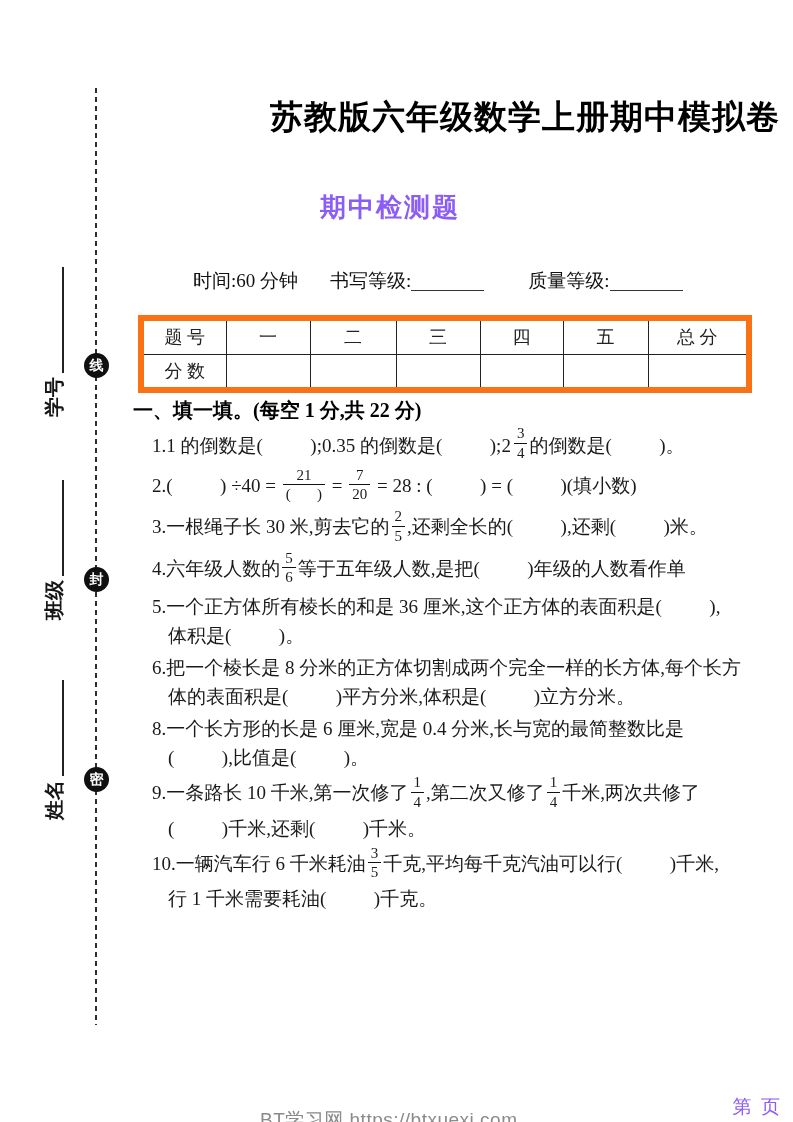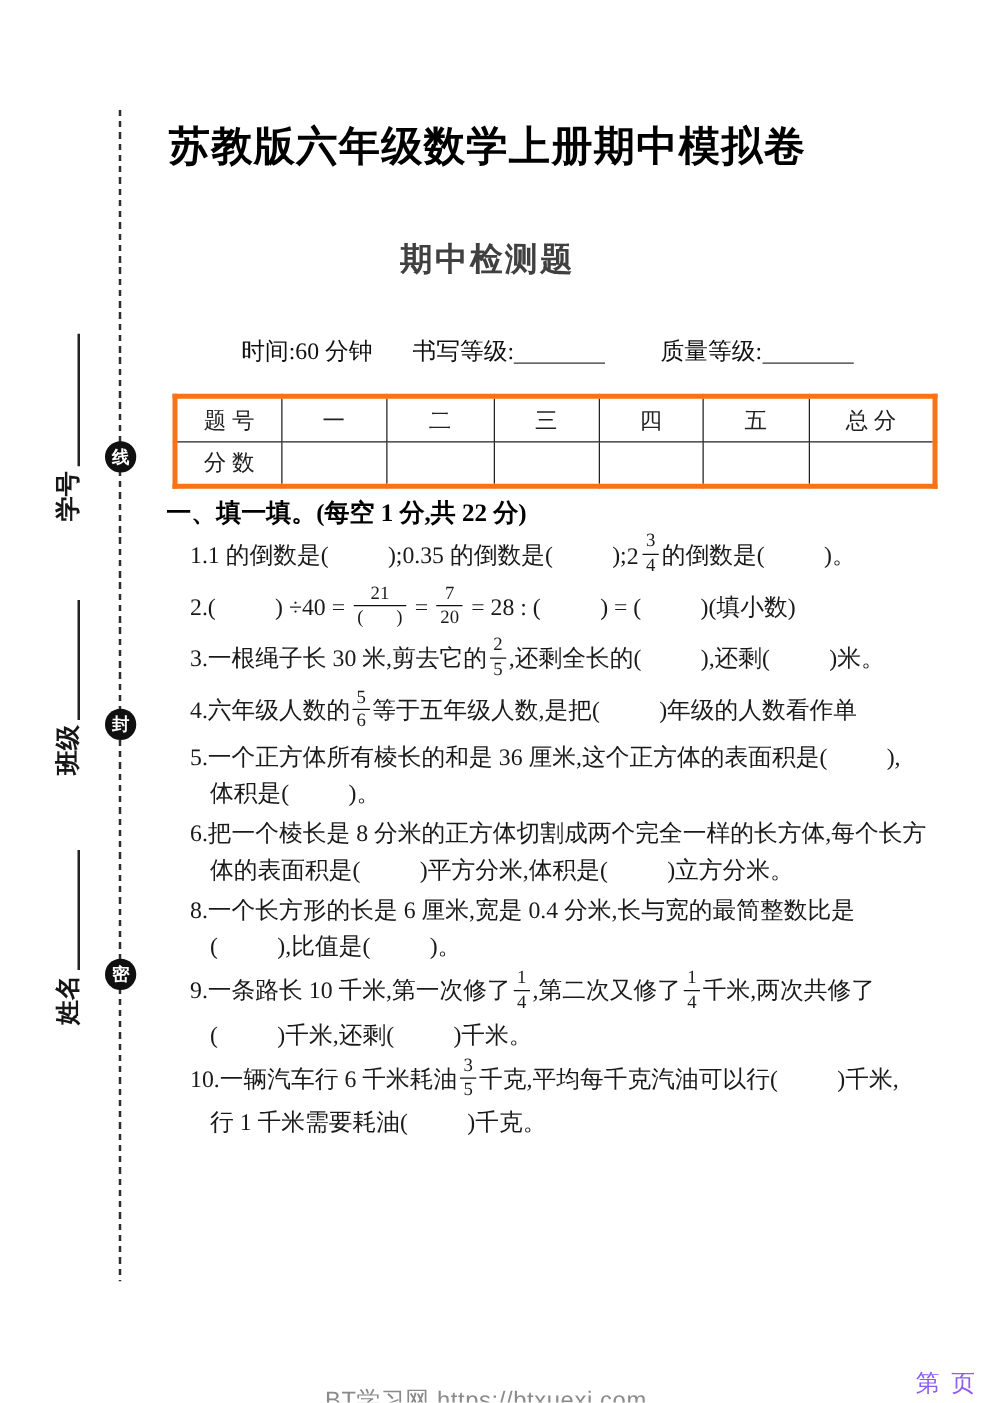--- a/index.html
+++ b/index.html
@@ -31,40 +31,40 @@
   .stamp {
     position:absolute; left:84px; width:25px; height:25px; border-radius:50%;
     background:#101010; color:#fff; display:flex; align-items:center; justify-content:center;
     font-family:"Liberation Sans","DejaVu Sans",sans-serif;
     font-weight:bold; font-size:14px;
   }
   .stamp.s1{ top:353px; } .stamp.s2{ top:567px; } .stamp.s3{ top:767px; }
 
   
   .title {
-    position:absolute; top:95px; left:0; width:780px; text-align:center;
+    position:absolute; top:95px; left:0; width:780px; text-align:right;
     font-family:"Liberation Sans","DejaVu Sans",sans-serif;
     font-weight:900; font-size:33px; letter-spacing:1px; color:#000;
   }
   .subtitle {
     position:absolute; top:190px; left:0; width:780px; text-align:center;
-    font-weight:bold; font-size:26px; letter-spacing:2px; color:#404040;
+    font-weight:bold; font-size:26px; letter-spacing:2px; color:#8b5cf6;
   }
   .info-row {
     position:absolute; top:268px; left:193px; display:flex; align-items:center;
     font-size:19px; color:#111;
   }
   .info-row .gap1{ width:32px; } .info-row .gap2{ width:44px; }
   .grade-line { display:inline-block; width:73px; border-bottom:1.5px solid #333; height:19px; }
 
   
   .score-table {
     position:absolute; top:315px; left:138px;
     border-collapse:collapse; table-layout:fixed; width:608px;
-    border:4px solid #f97316; font-size:18px; color:#222;
+    border:6px solid #f97316; font-size:18px; color:#222;
   }
   .score-table td { border:1px solid #222; height:36px; text-align:center; }
 
   
   .section-head {
     position:absolute; top:397px; left:133px;
     font-weight:bold; font-size:20px; color:#000; white-space:nowrap;
   }
   .questions { position:absolute; top:426px; left:152px; width:612px; font-size:19px; }
   .question { margin-bottom:3px; }

